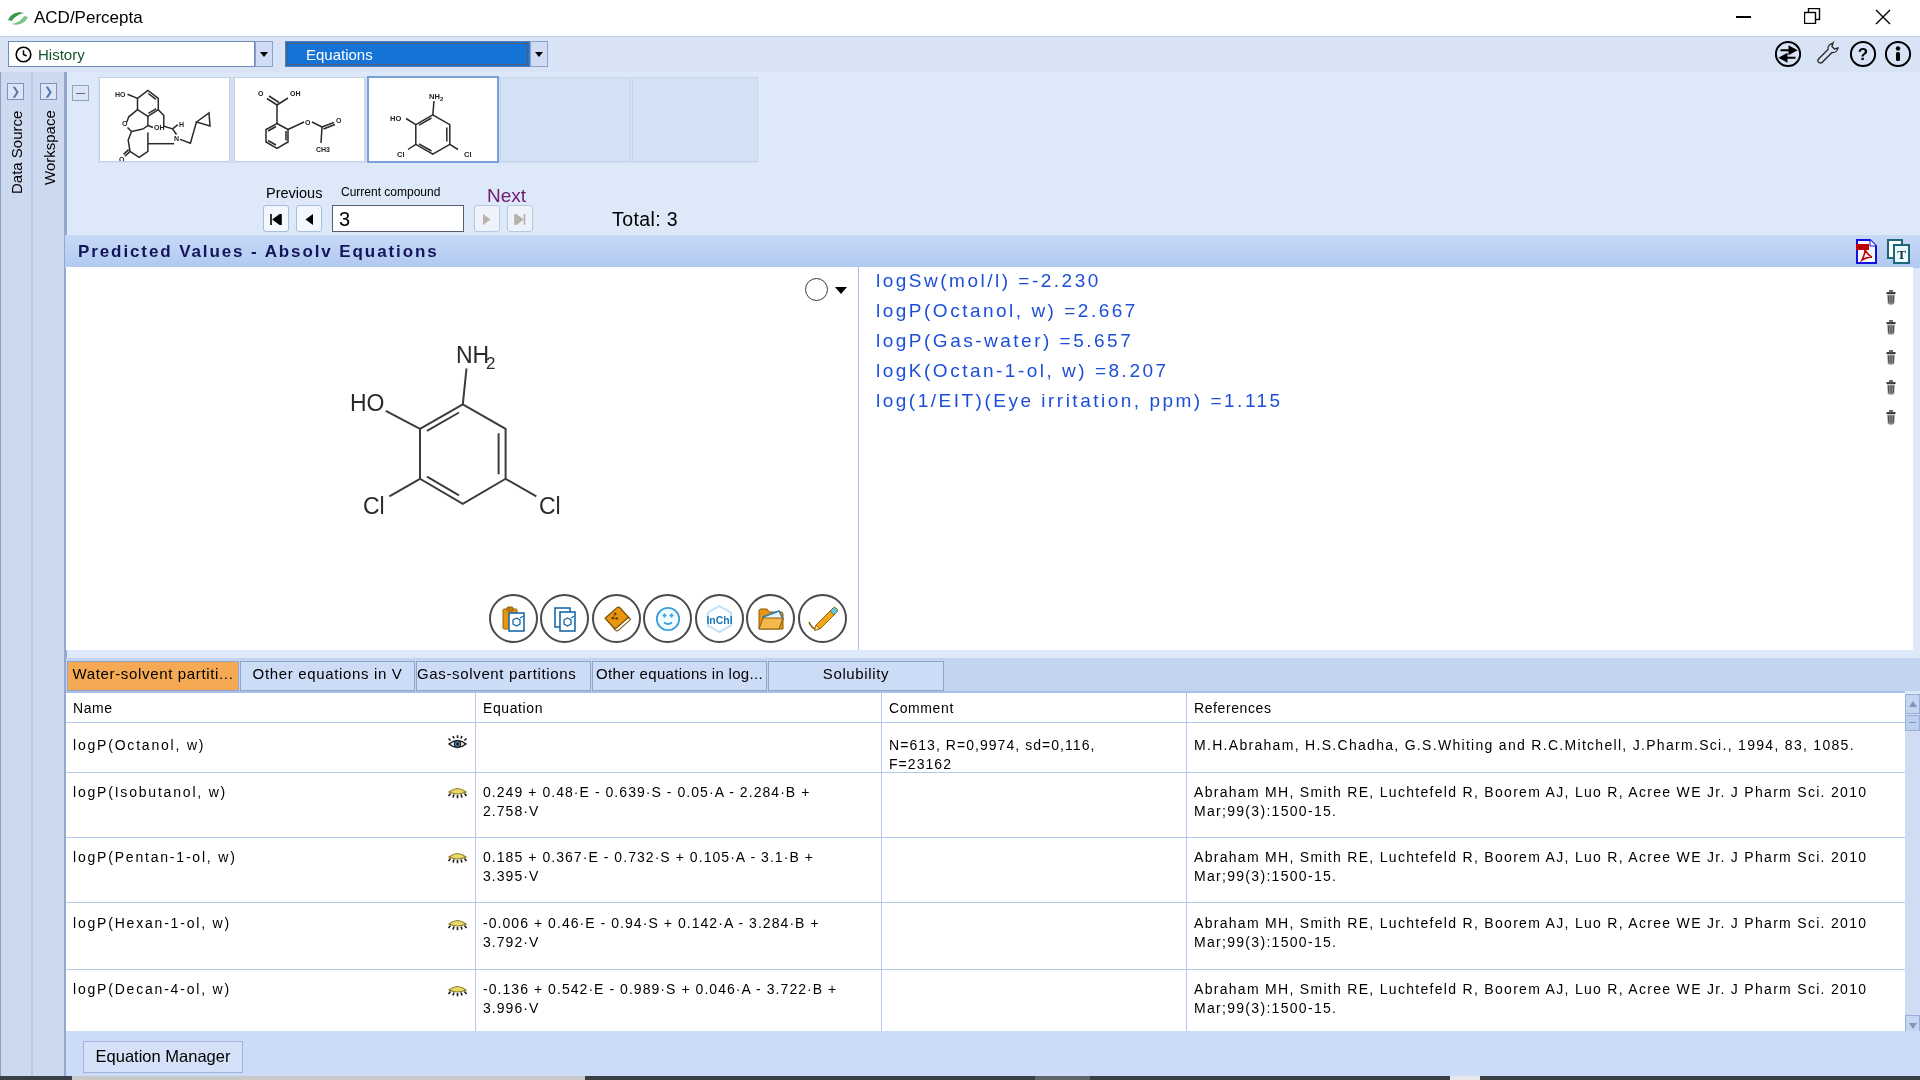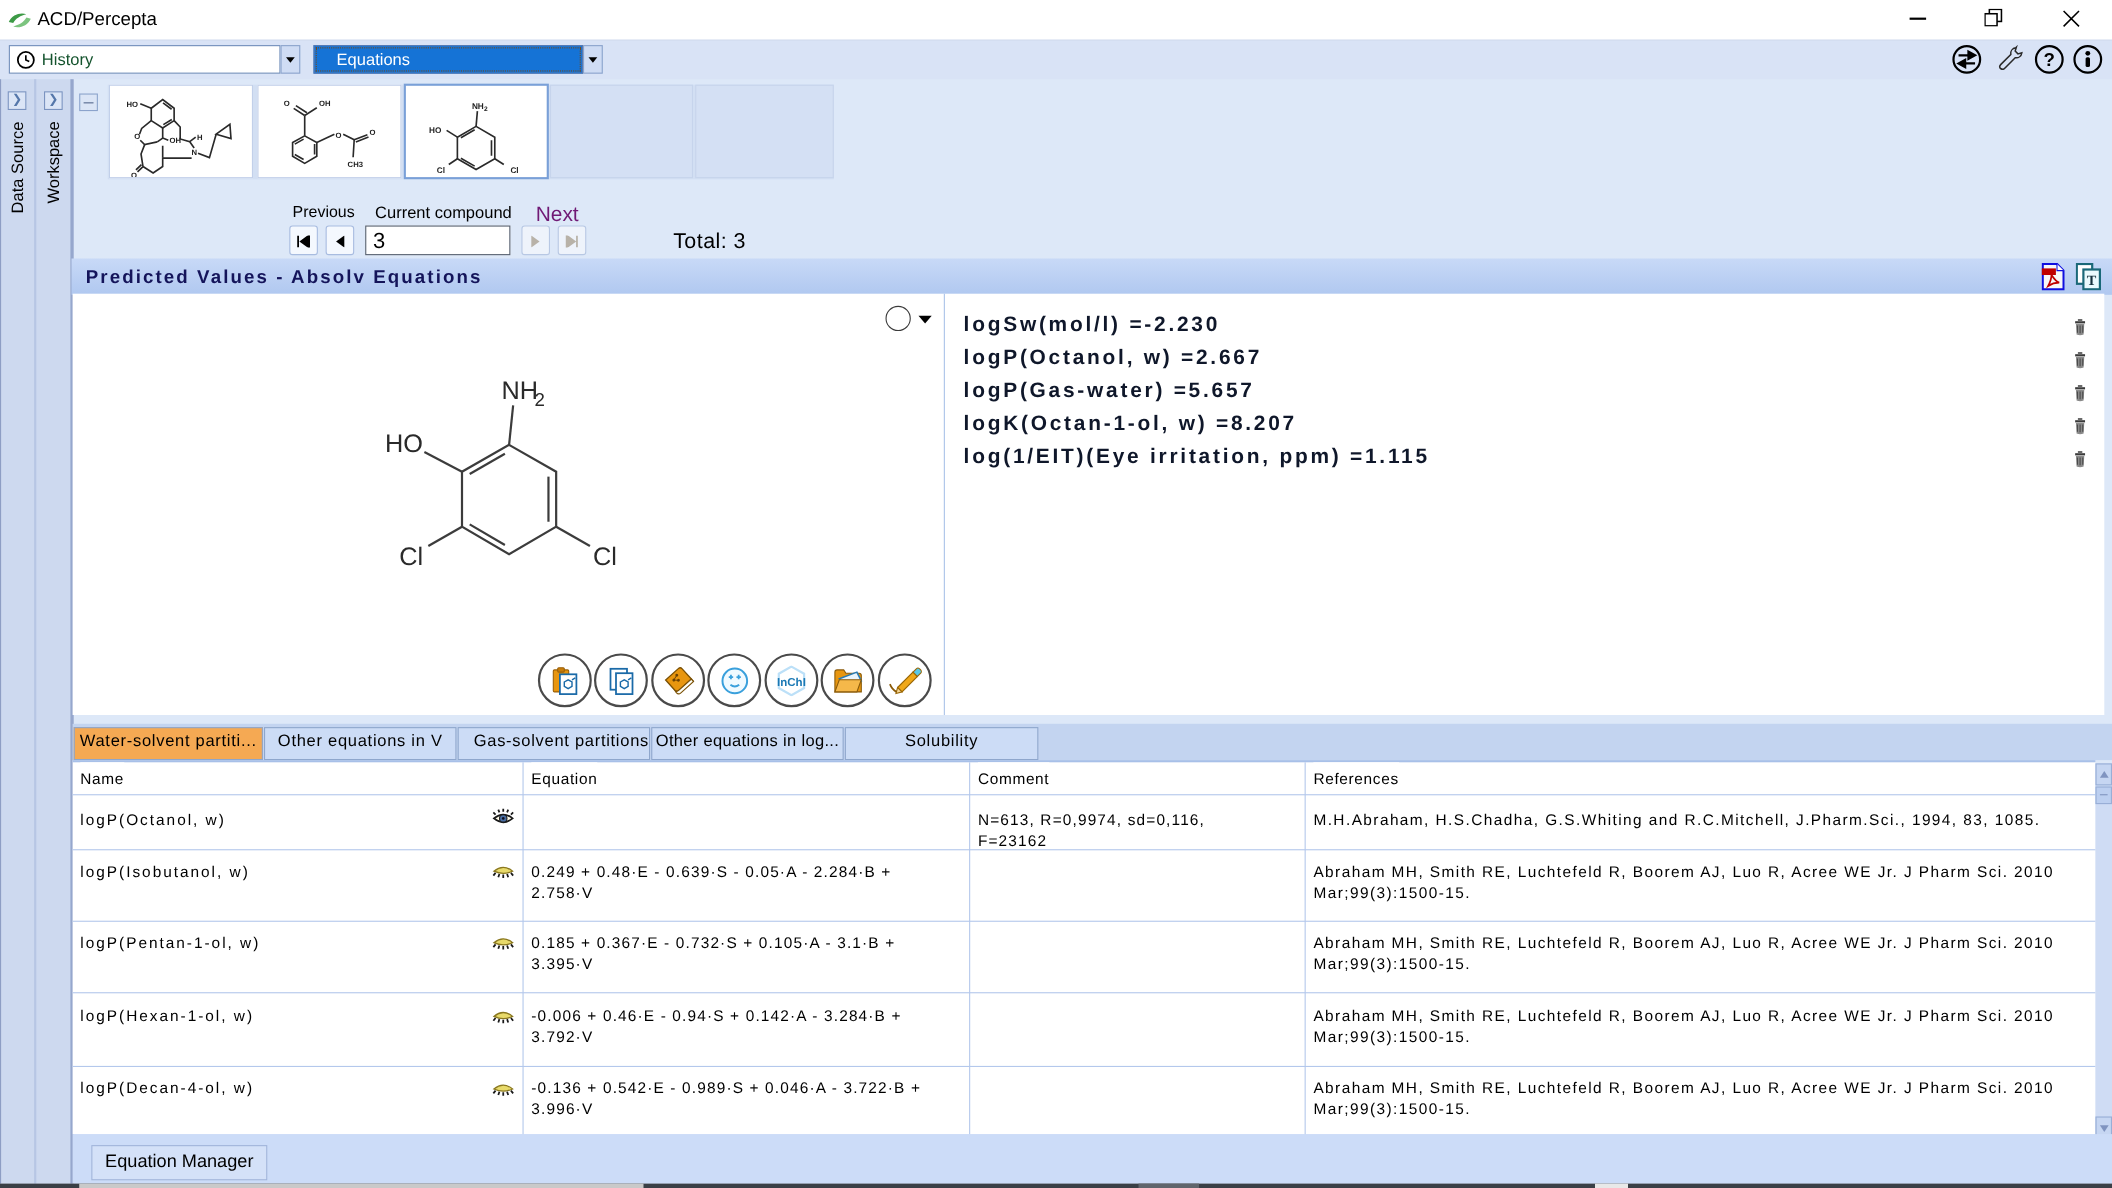--- a/index.html
+++ b/index.html
@@ -141,21 +141,21 @@
         <text x="71" y="23" font-size="6">2</text>
     <text x="21" y="43">HO</text>
     <text x="28" y="79">Cl</text>
     <text x="95" y="79">Cl</text>
   </g>
 </svg></div>
 <div class="abs" style="left:500px;top:77px;width:130px;height:85px;background:#d4e0f4;border:1px solid #c6d4ec"></div>
 <div class="abs" style="left:632px;top:77px;width:126px;height:85px;background:#d4e0f4;border:1px solid #c6d4ec"></div>
 
 <div class="abs" style="left:266px;top:185px;font-size:14.5px;color:#000">Previous</div>
-<div class="abs" style="left:341px;top:185px;font-size:15px;color:#000">Current compound</div>
+<div class="abs" style="left:341px;top:185px;font-size:12px;color:#000">Current compound</div>
 <div class="abs" style="left:487px;top:185px;font-size:19px;color:#701a75">Next</div>
 <div class="abs" style="left:263px;top:205px;width:26px;height:27px;background:#f4f8fe;border:1px solid #a8bce0;border-radius:3px;text-align:center"><svg width="12" height="11" style="margin-top:8px">
       <path d="M1 0 V11 M11 0 L3.5 5.5 L11 11 Z" fill="#000" stroke="#000" stroke-width="1.6"></path>
     </svg></div>
 <div class="abs" style="left:296px;top:205px;width:26px;height:27px;background:#f4f8fe;border:1px solid #a8bce0;border-radius:3px;text-align:center"><svg width="10" height="11" style="margin-top:8px">
       <path d="M9 0 L1.5 5.5 L9 11 Z" fill="#000"></path>
     </svg></div>
 <div class="abs" style="left:332px;top:205px;width:132px;height:27px;background:#fff;border:1px solid #555f6e">
     <div style="position:absolute;left:6px;top:2px;font-size:20px">3</div>
   </div>
@@ -204,21 +204,21 @@
   </g>
   <g fill="#2a2a2a" font-family="Liberation Sans">
     <text x="126" y="33" font-size="23">NH</text>
     <text x="156" y="39" font-size="17">2</text>
     <text x="20" y="81" font-size="23">HO</text>
     <text x="33" y="184" font-size="23">Cl</text>
     <text x="209" y="184" font-size="23">Cl</text>
   </g>
 </svg>
 
-<div class="abs" style="left:876px;top:281px;font-size:19px;font-weight:bold;color:#0f172a;line-height:30px;letter-spacing:2.5px">
+<div class="abs" style="left:876px;top:266px;font-size:19px;font-weight:normal;color:#1d4ed8;line-height:30px;letter-spacing:2.5px">
 logSw(mol/l) =-2.230<br>
 logP(Octanol, w) =2.667<br>
 logP(Gas-water) =5.657<br>
 logK(Octan-1-ol, w) =8.207<br>
 log(1/EIT)(Eye irritation, ppm) =1.115
 </div>
 <svg width="0" height="0" style="position:absolute">
     <defs>
 <g id="trash">
   <rect x="2.5" y="4" width="9" height="2" fill="#3a3a3a"></rect>
@@ -291,21 +291,21 @@
 <svg class="abs" style="left:806px;top:604px" width="32" height="30" viewBox="0 0 32 30">
   <path d="M10 21 L24 7 L28 11 L14 25 Z" fill="#f0a818" stroke="#9a6808" stroke-width="1"></path>
   <path d="M24 7 L27 4 Q28.5 2.5 30 4 L31 5 Q32.5 6.5 31 8 L28 11 Z" fill="#58c8e8" stroke="#9a6808" stroke-width="1"></path>
   <path d="M10 21 L8.5 26.5 L14 25 Z" fill="#f8d898" stroke="#9a6808" stroke-width="1"></path>
   <path d="M3 18 q2 5 6 7" fill="none" stroke="#8a5a08" stroke-width="1.6"></path>
 </svg>
 
 <div class="abs" style="left:66px;top:658px;width:1854px;height:33px;background:#c3d4f0"></div>
 <div class="abs" style="left:67px;top:661px;width:172px;height:30px;background:#f5a953;border:1px solid #8ea6cc;font-size:15px;text-align:center;padding-top:3px;letter-spacing:0.65px;white-space:nowrap">Water-solvent partiti...</div>
 <div class="abs" style="left:240px;top:661px;width:175px;height:30px;background:#ccdcf6;border:1px solid #8ea6cc;font-size:15px;text-align:center;padding-top:3px;letter-spacing:0.65px;white-space:nowrap">Other equations in V</div>
-<div class="abs" style="left:416px;top:661px;width:175px;height:30px;background:#ccdcf6;border:1px solid #8ea6cc;font-size:15px;text-align:right;padding-top:3px;letter-spacing:0.65px;white-space:nowrap">Gas-solvent partitions</div>
+<div class="abs" style="left:416px;top:661px;width:175px;height:30px;background:#ccdcf6;border:1px solid #8ea6cc;font-size:15px;text-align:left;padding-top:3px;letter-spacing:0.65px;white-space:nowrap">Gas-solvent partitions</div>
 <div class="abs" style="left:592px;top:661px;width:175px;height:30px;background:#ccdcf6;border:1px solid #8ea6cc;font-size:15px;text-align:center;padding-top:3px;letter-spacing:0.3px;white-space:nowrap">Other equations in log...</div>
 <div class="abs" style="left:768px;top:661px;width:176px;height:30px;background:#ccdcf6;border:1px solid #8ea6cc;font-size:15px;text-align:center;padding-top:3px;letter-spacing:0.65px;white-space:nowrap">Solubility</div>
 
 <style>
 .tbl{position:absolute;left:66px;top:691px;width:1839px;height:340px;background:#fff;border-top:2px solid #a8c0e8}
 .hcell{position:absolute;top:0;height:28px;font-size:14px;color:#000;padding-top:7px;background:#fff;letter-spacing:0.6px}
 .vline{position:absolute;top:0;width:1px;height:340px;background:#b4c8ec}
 .hline{position:absolute;left:0;width:1839px;height:1px;background:#b4c8ec}
 .cell{position:absolute;font-size:14px;color:#000;line-height:19px;letter-spacing:1.05px}
 .nm{letter-spacing:1.8px !important}

